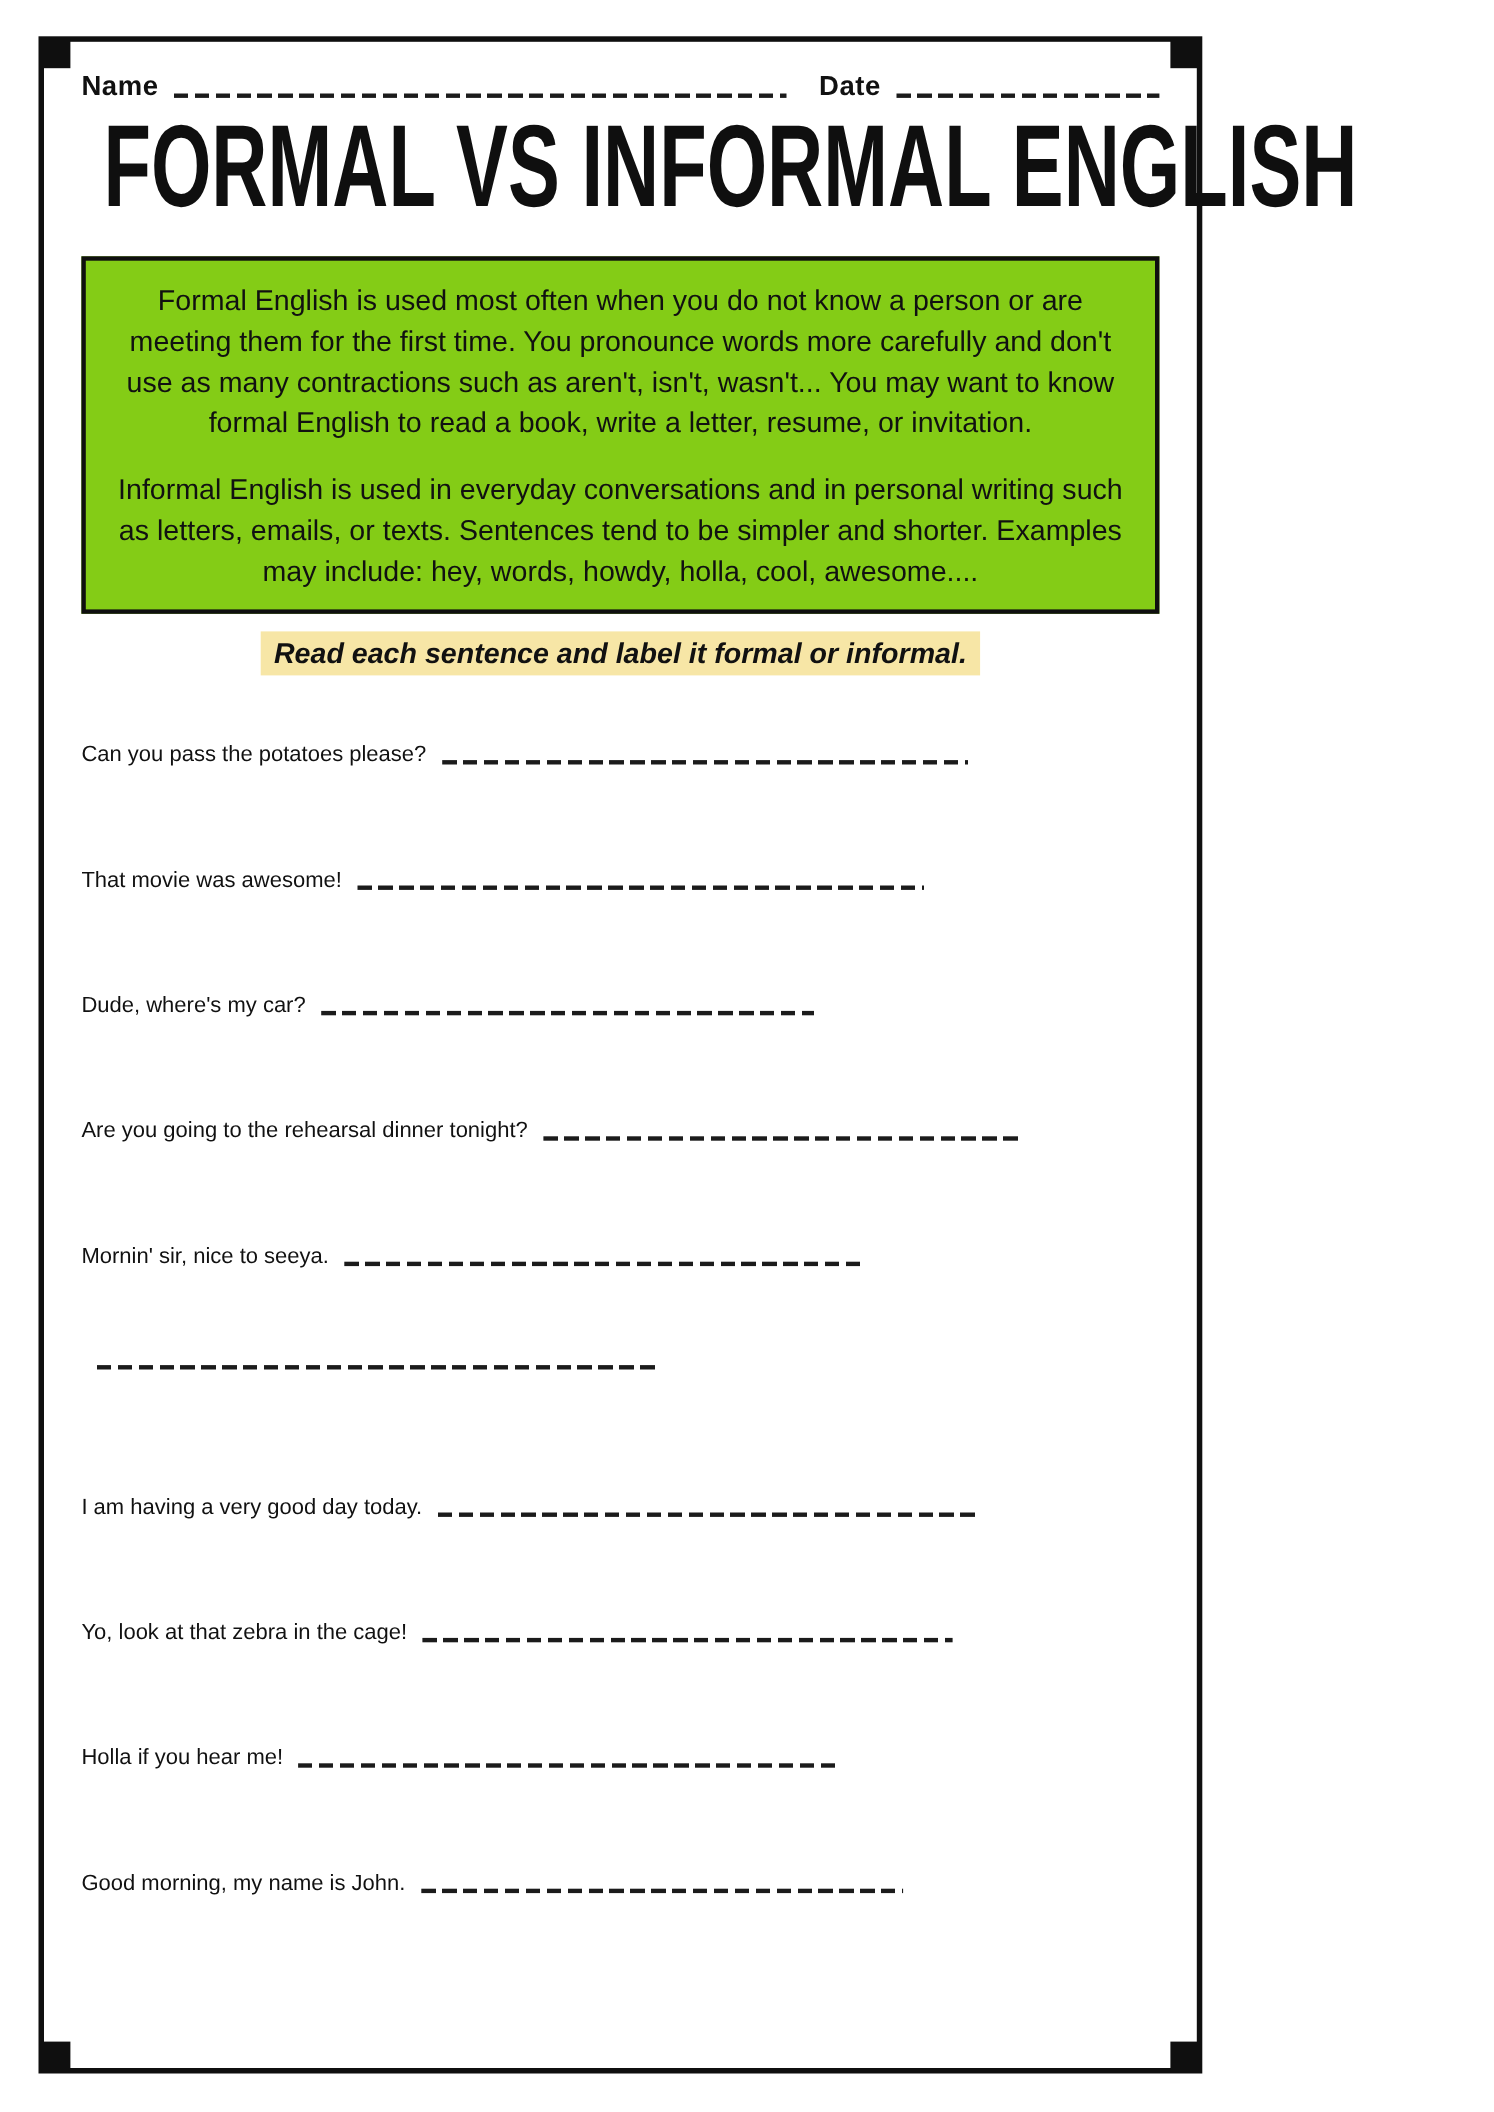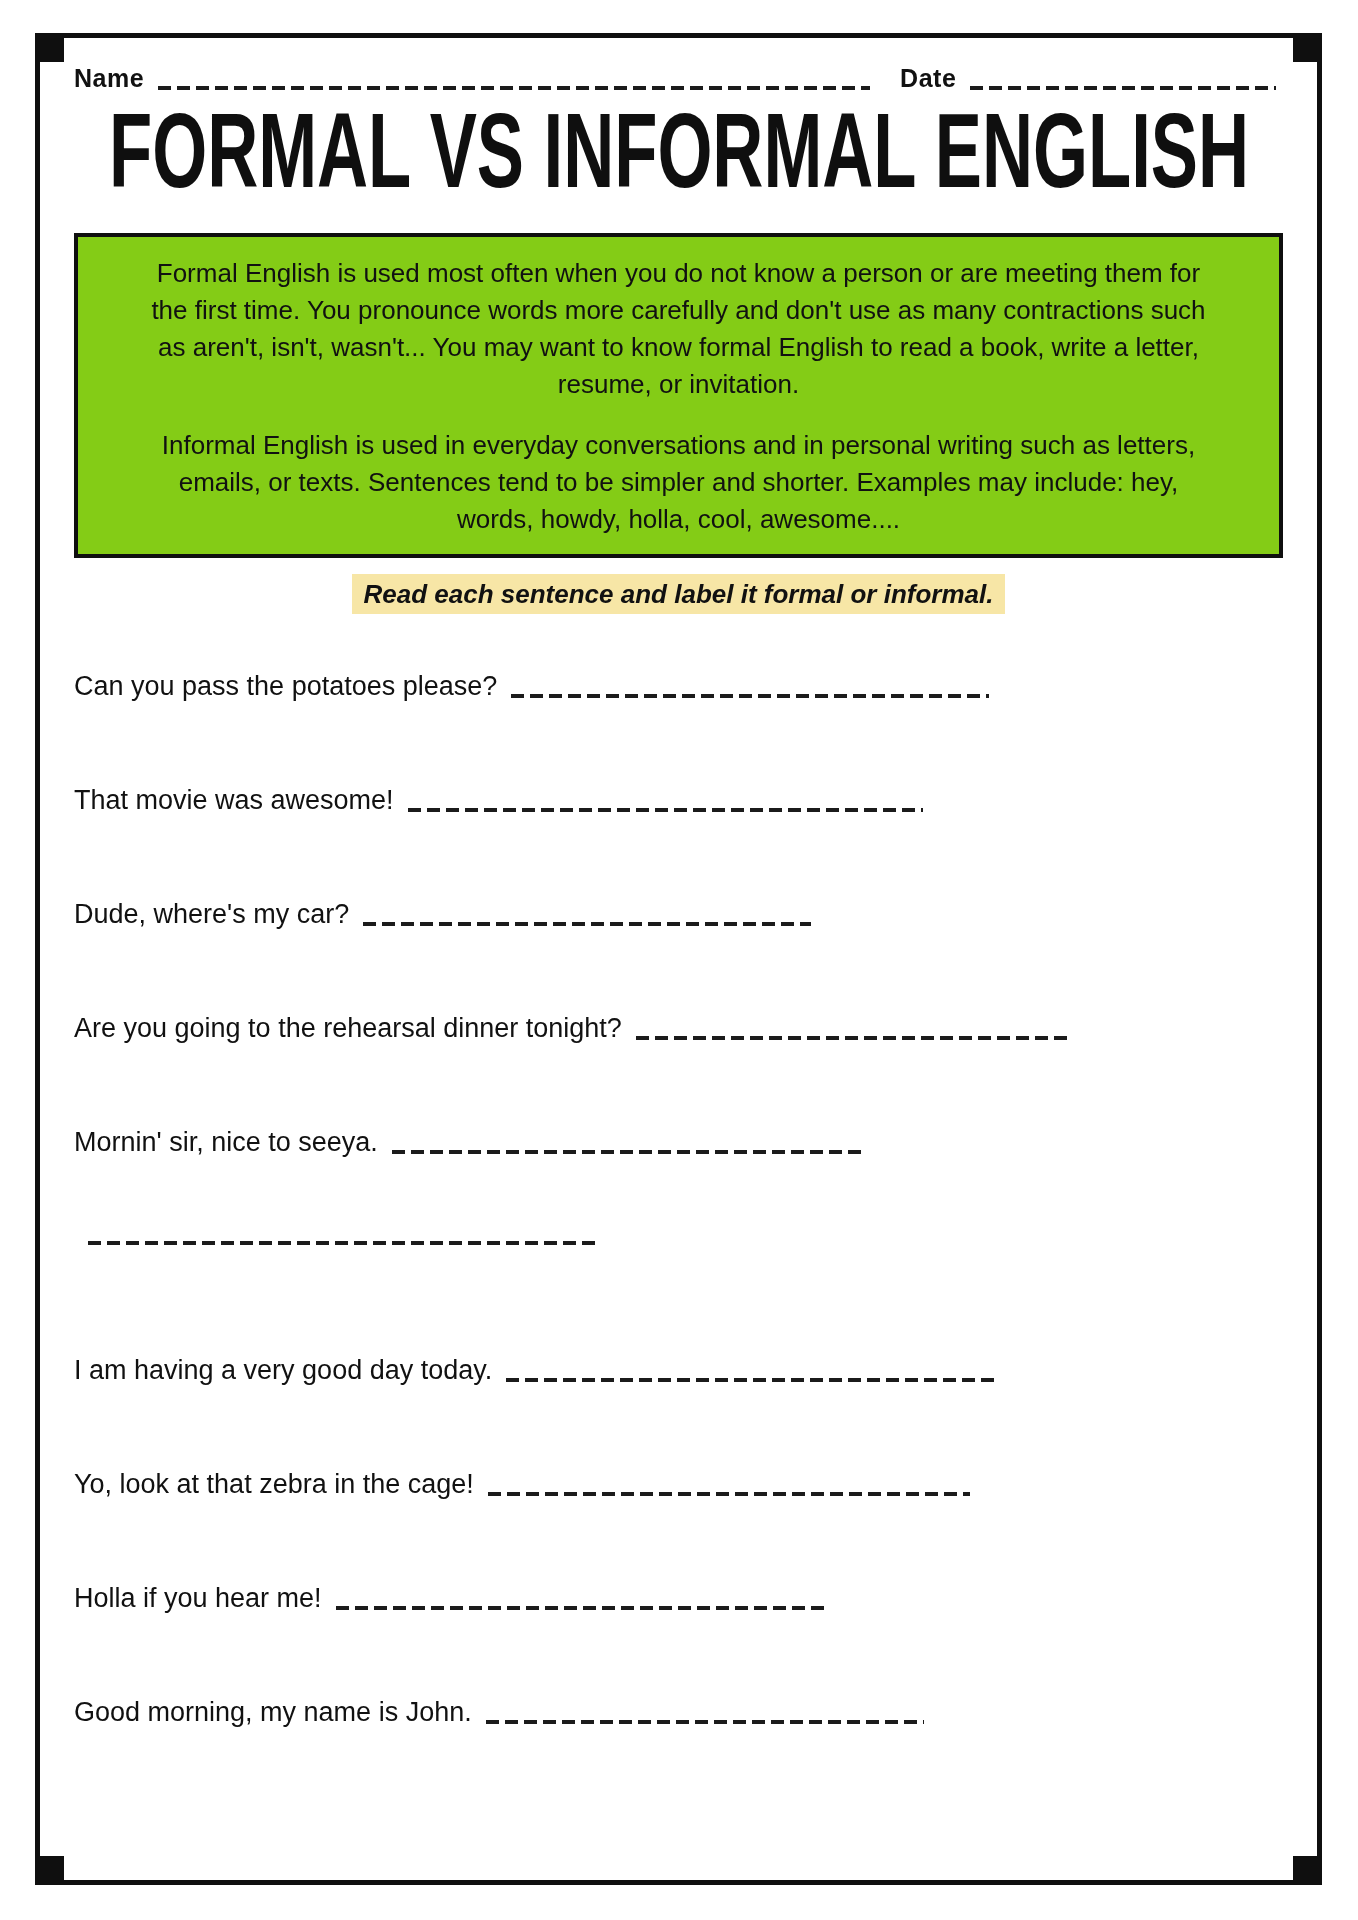--- a/index.html
+++ b/index.html
@@ -2,21 +2,21 @@
 <html><head>
 <meta charset="utf-8">
 <style>
   html,body{margin:0;padding:0;background:#ffffff;}
   body{
     width:1358px;height:1920px;position:relative;
     font-family:"Liberation Sans",sans-serif;color:#111111;
     -webkit-font-smoothing:antialiased;
   }
   .frame{
-    position:absolute;left:35px;top:33px;width:1287px;height:1852px;
+    position:absolute;left:35px;top:33px;width:1058px;height:1852px;
     border:5px solid #0f0f0f;box-sizing:border-box;background:#ffffff;
     padding:0 34px;
   }
   .corner{position:absolute;width:26px;height:26px;background:#0f0f0f;}
   .corner.tl{top:-2px;left:-2px}
   .corner.tr{top:-2px;right:-2px}
   .corner.bl{bottom:-2px;left:-2px}
   .corner.br{bottom:-2px;right:-2px}
 
   
@@ -54,21 +54,21 @@
   .directions-row{margin-top:16px;text-align:center;font-style:italic;}
   .directions-text{
     display:inline-block;font-size:26px;font-weight:700;
     padding:4px 12px;line-height:32px;
   }
 
   
   .sentence-list{margin-top:54px;}
   .sentence-row{
     display:flex;align-items:baseline;height:114px;
-    font-size:27px;line-height:36px;
+    font-size:20px;line-height:36px;
   }
   .sentence-text{white-space:nowrap;}
   .answer-line{margin-left:14px;}
   .sentence-row:nth-of-type(1) .answer-line{width:478px}
   .sentence-row:nth-of-type(2) .answer-line{width:515px}
   .sentence-row:nth-of-type(3) .answer-line{width:448px}
   .sentence-row:nth-of-type(4) .answer-line{width:432px}
   .sentence-row:nth-of-type(5) .answer-line{width:470px}
   .sentence-row:nth-of-type(6) .answer-line{width:512px}
   .sentence-row:nth-of-type(7) .answer-line{width:492px}

